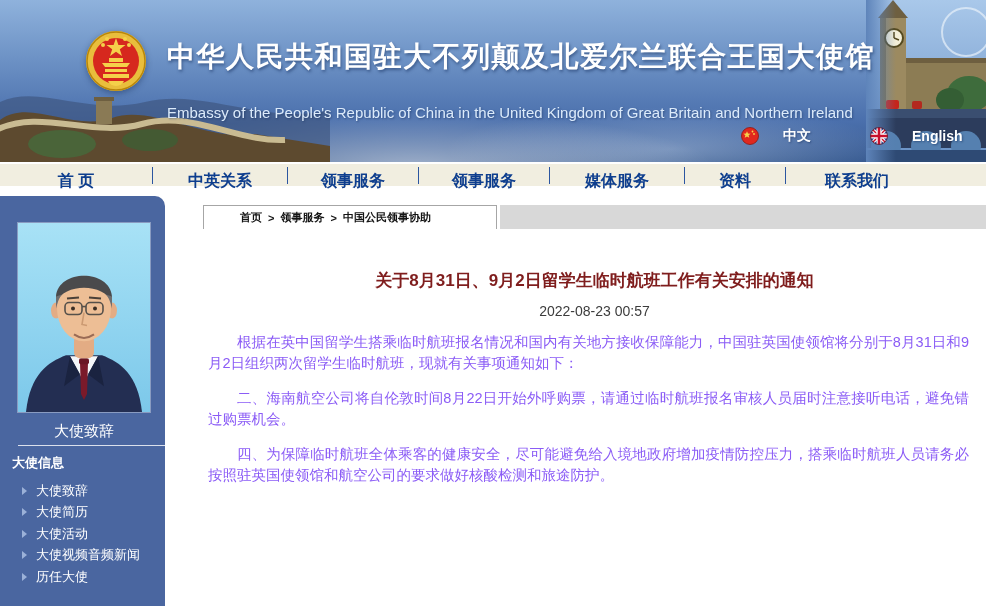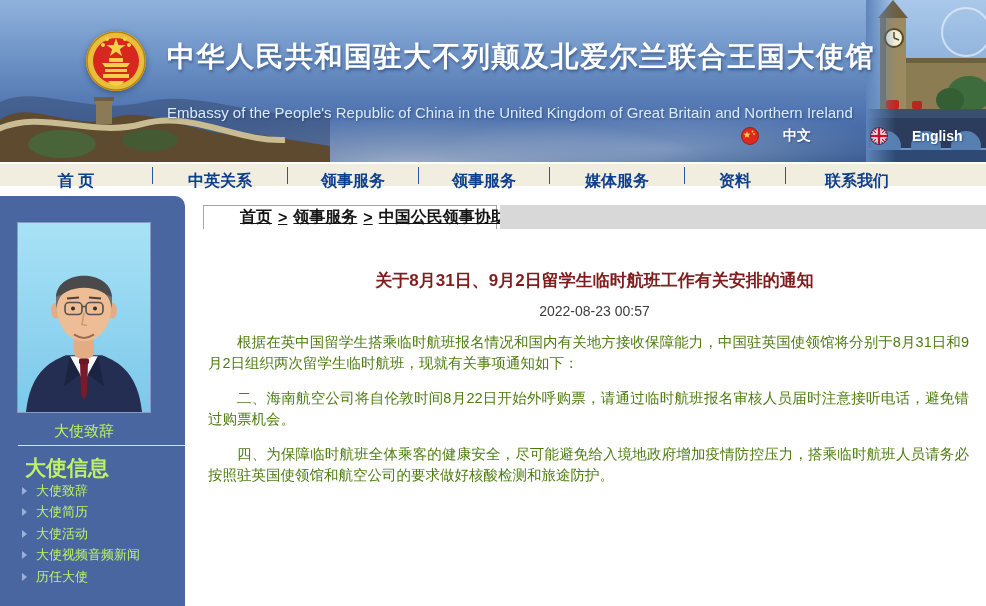--- a/index.html
+++ b/index.html
@@ -40,45 +40,45 @@
     background:#F1EEE0; border-top:1px solid #ffffff; display:flex; align-items:center;
   }
   .nav-item {
     height:100%; display:flex; align-items:center; justify-content:center;
     color:#0E3E8E; font-size:16px; font-weight:bold; cursor:pointer; white-space:nowrap;margin-top:12px;
   }
   .nav-sep { width:1px; height:17px; background:#2B55A0; }
 
   
   .sidebar {
-    position:absolute; left:0; top:196px; width:185px; height:410px;
-    background:#4A66A0; border-top-right-radius:10px; color:#bef264;
+    position:absolute; left:0; top:196px; width:165px; height:410px;
+    background:#4A66A0; border-top-right-radius:10px; color:#ffffff;
   }
   .photo { position:absolute; left:18px; top:27px; width:132px; height:189px; cursor:pointer; box-shadow:0 0 0 1px rgba(255,255,255,.35); }
   .photo-caption { position:absolute; left:18px; top:226px; width:132px; text-align:center; font-size:15px; cursor:pointer; }
   .side-divider { position:absolute; left:18px; top:249px; width:169px; height:1px; background:rgba(255,255,255,.8); }
-  .side-title { position:absolute; left:25px; top:258px; font-size:21px; font-weight:bold; }
+  .side-title { position:absolute; left:12px; top:258px; font-size:13px; font-weight:bold; }
   .side-menu { position:absolute; left:22px; top:284px; right:6px; }
   .menu-item { display:flex; align-items:center; height:21.5px; font-size:13px; cursor:pointer; white-space:nowrap; }
   .bullet { width:0; height:0; border-left:5px solid #9BB1D8; border-top:4px solid transparent; border-bottom:4px solid transparent; margin-right:9px; flex:none; }
 
   
   .content { position:absolute; left:203px; top:205px; width:783px; }
   .crumb-row { display:flex; height:24px; }
   .crumb-tab {
     width:294px; background:#fff; border:1px solid #A6A6A6; border-bottom:none;
     display:flex; align-items:center; padding-left:36px;
-    font-size:16px; font-weight:bold; color:#141414; white-space:nowrap;text-decoration:underline;
+    font-size:11px; font-weight:bold; color:#141414; white-space:nowrap;
   }
   .crumb-link { cursor:pointer; }
   .crumb-sep { padding:0 6px; font-weight:bold; color:#141414; }
   .crumb-fill { flex:1; background:#D8D8D8; margin-left:3px; }
   .article-title { margin-top:40px; text-align:center; font-size:17px; font-weight:bold; color:#7f1d1d; }
   .article-date  { margin-top:11px; text-align:center; font-size:14px; color:#3c3c3c; }
-  .article-body  { margin-top:13px; padding:0 17px 0 5px; font-size:14.5px; line-height:20.5px; color:#4d7c0f; }
+  .article-body  { margin-top:13px; padding:0 17px 0 5px; font-size:14.5px; line-height:20.5px; color:#8b5cf6; }
   .article-body p { margin:0 0 15px; text-indent:2em; text-align:justify; }
 </style>
 </head>
 <body>
 
 <div class="page">
 
   <div class="header">
 
     <svg class="greatwall" viewBox="0 0 330 122" preserveAspectRatio="none">

